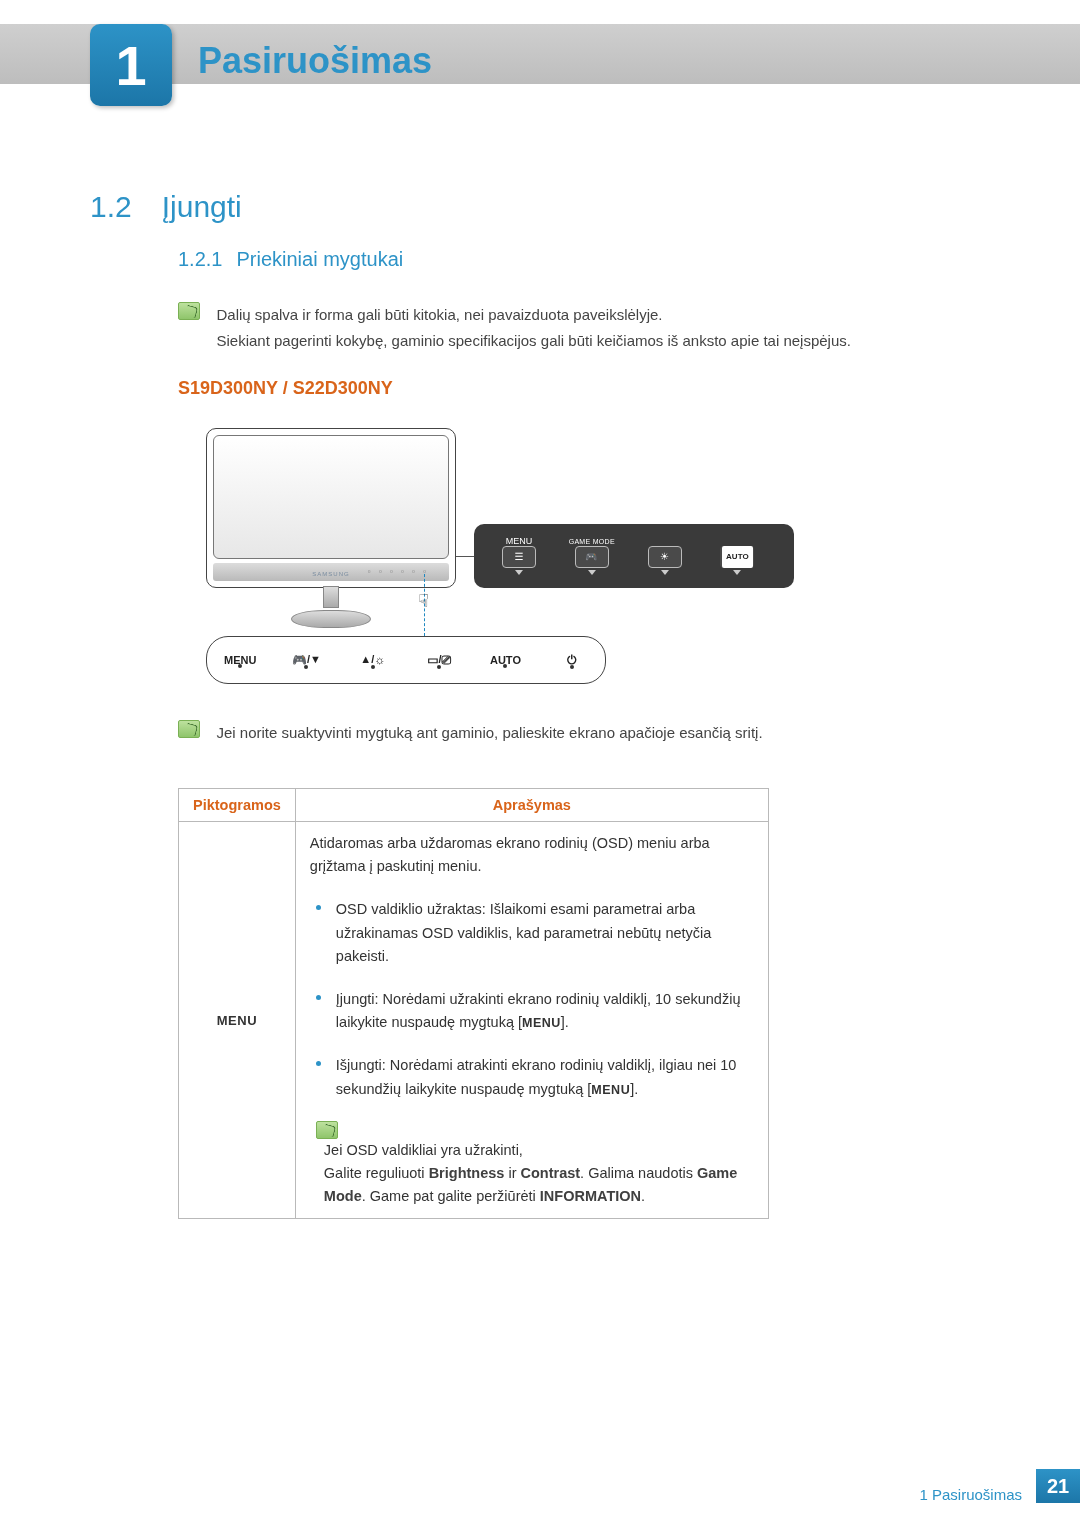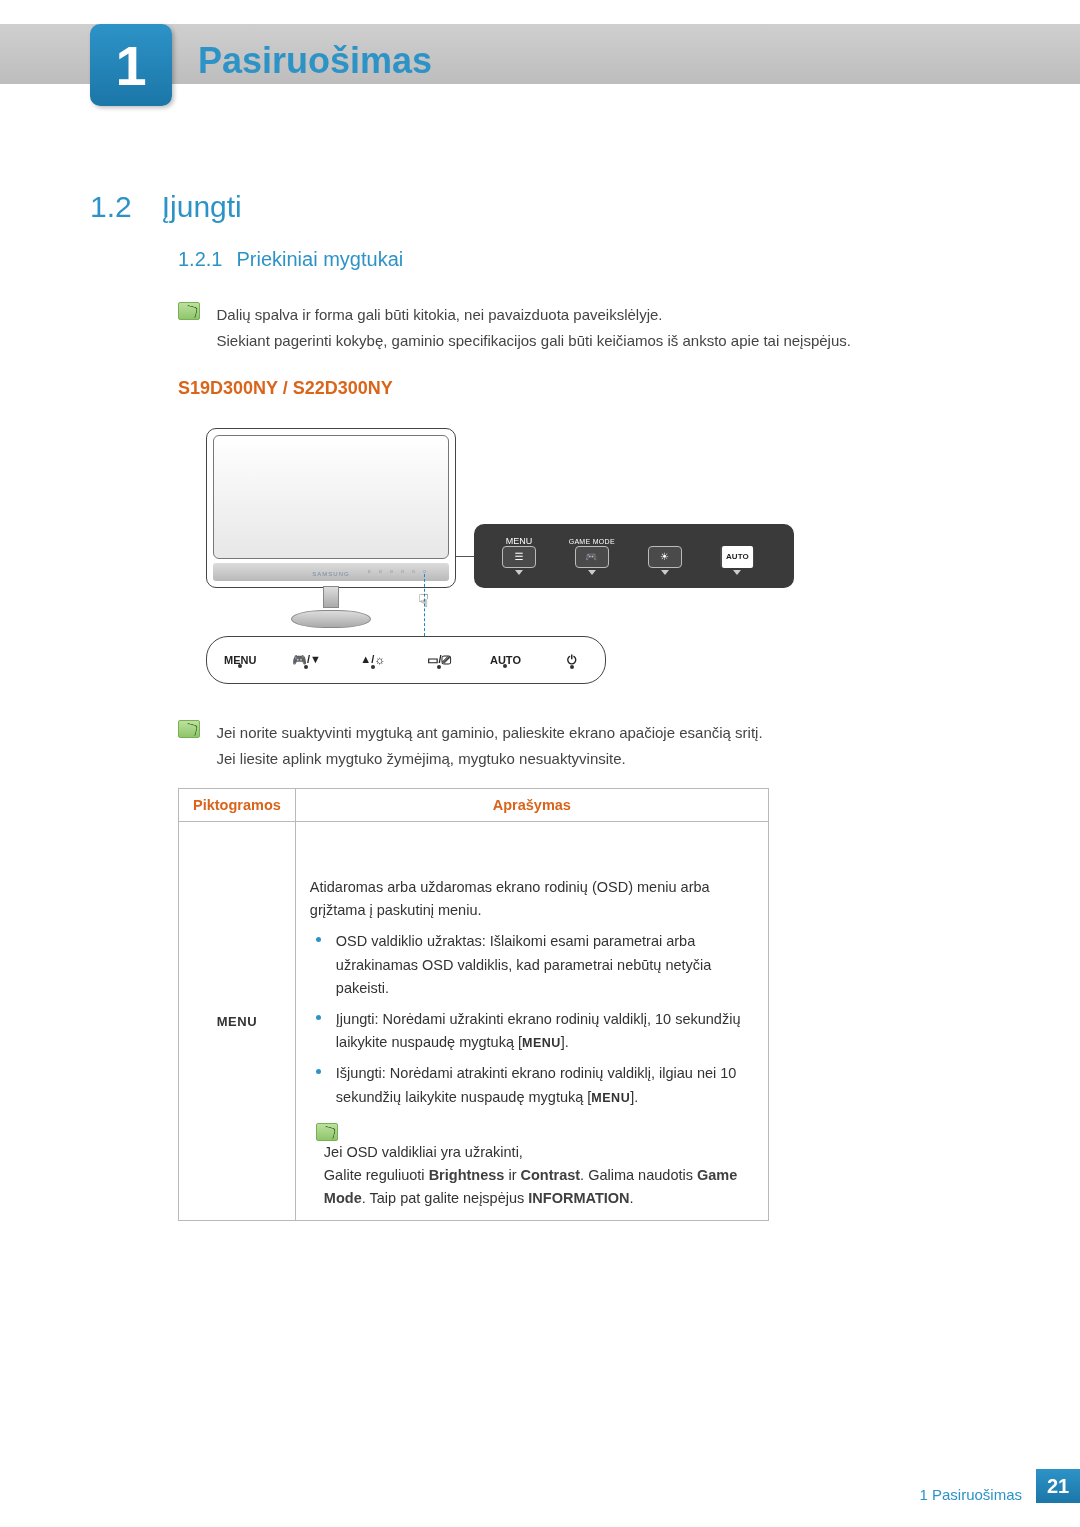--- a/index.html
+++ b/index.html
@@ -106,21 +106,21 @@
   .note2-body { font-size:15px; line-height:1.75; color:#444; display:inline-block; width:680px; vertical-align:top; }
 
   .tbl {
     position:absolute; top:788px; left:178px; width:572px;
     border-collapse:collapse; font-size:14.5px; color:#333;
   }
   .tbl th, .tbl td { border:1px solid #b9b9b9; padding:10px 14px; vertical-align:top; }
   .tbl th { background:#fff; color:#d9641a; font-weight:bold; text-align:center; padding-top:8px; padding-bottom:8px; }
   .tbl td.icn { width:200px; text-align:center; vertical-align:middle; font-weight:bold; font-size:13px; letter-spacing:0.5px; }
   .tbl ul { list-style:none; margin:8px 0 10px 0; padding:0; }
-  .tbl ul li { position:relative; padding-left:26px; margin:8px 0; line-height:1.6; }
+  .tbl ul li { position:relative; padding-left:26px; margin:20px 0; line-height:1.6; }
   .tbl ul li::before { content:""; position:absolute; left:6px; top:7px; width:5px; height:5px; background:#2d93c7; border-radius:50%; }
   .inline-menu { display:inline-block; font-weight:bold; font-size:12.5px; letter-spacing:0.5px; }
   .note-inner { margin-top:14px; padding-left:6px; }
   .note-inner-body { display:inline-block; vertical-align:top; width:430px; margin-left:8px; line-height:1.6; }
   .note-inner-body .orange { color:#404040; font-weight:bold; }
   .footer {
     position:absolute; bottom:24px; right:0; height:34px;
     display:flex; align-items:flex-end;
   }
   .footer-chapter { font-size:15px; color:#2d93c7; margin-right:0; }
@@ -209,50 +209,49 @@
     <div class="seg"><span class="glyph">▭</span>/<span class="glyph">⎚</span><span class="dot"></span></div>
     <div class="seg"><span>AUTO</span><span class="dot"></span></div>
     <div class="seg"><span class="glyph">⏻</span><span class="dot"></span></div>
   </div>
 </div>
 
 <div class="note-block note2">
   <span class="note-icon"></span>
   <span class="note2-body">
     <span>Jei norite suaktyvinti mygtuką ant gaminio, palieskite ekrano apačioje esančią sritį.</span><br>
-    <span>Jei liesite aplink mygtuko žymėjimą, mygtuko nesuaktyvinsite.</span>
   </span>
 </div>
 
 <table class="tbl">
   <tbody>
       <tr>
     <th>Piktogramos</th>
     <th>Aprašymas</th>
   </tr>
   <tr>
     <td class="icn">
       <span>MENU</span>
     </td>
     <td>
-      <div style="line-height:1.6;margin-top:44px;">Atidaromas arba uždaromas ekrano rodinių (OSD) meniu arba grįžtama į paskutinį meniu.</div>
+      <div style="line-height:1.6;">Atidaromas arba uždaromas ekrano rodinių (OSD) meniu arba grįžtama į paskutinį meniu.</div>
       <ul>
         <li>OSD valdiklio užraktas: Išlaikomi esami parametrai arba užrakinamas OSD valdiklis, kad parametrai nebūtų netyčia pakeisti.</li>
         <li>
           <span>Įjungti: Norėdami užrakinti ekrano rodinių valdiklį, 10 sekundžių laikykite nuspaudę mygtuką [</span><span class="inline-menu">MENU</span><span>].</span>
         </li>
         <li>
           <span>Išjungti: Norėdami atrakinti ekrano rodinių valdiklį, ilgiau nei 10 sekundžių laikykite nuspaudę mygtuką [</span><span class="inline-menu">MENU</span><span>].</span>
         </li>
       </ul>
       <div class="note-inner">
         <span class="note-icon"></span>
         <span class="note-inner-body">
           <span>Jei OSD valdikliai yra užrakinti,</span><br>
-          <span>Galite reguliuoti </span><span class="orange">Brightness</span><span> ir </span><span class="orange">Contrast</span><span>. Galima naudotis </span><span class="orange">Game Mode</span><span>. Taip pat galite neįspėjus </span><span class="orange">INFORMATION</span><span>.</span>
+          <span>Galite reguliuoti </span><span class="orange">Brightness</span><span> ir </span><span class="orange">Contrast</span><span>. Galima naudotis </span><span class="orange">Game Mode</span><span>. Game pat galite peržiūrėti </span><span class="orange">INFORMATION</span><span>.</span>
         </span>
       </div>
     </td>
   </tr>
 </tbody>
   </table>
 
 <div class="footer">
   <span class="footer-chapter">
     <span class="cn">1</span>&nbsp;<span>Pasiruošimas</span>

